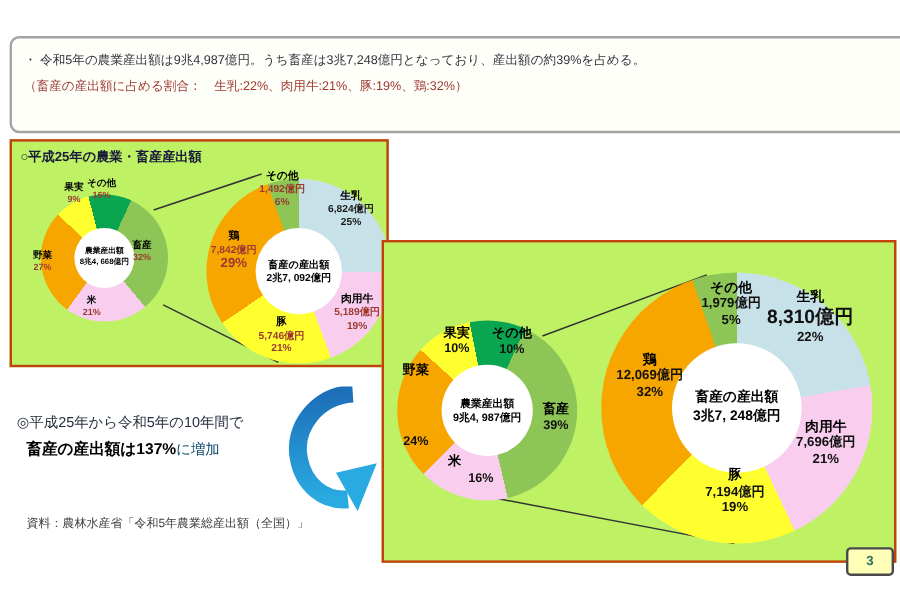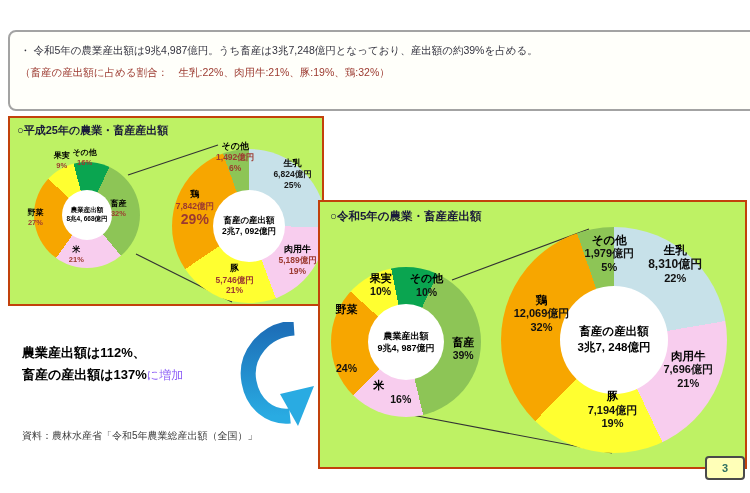--- a/index.html
+++ b/index.html
@@ -30,21 +30,21 @@
     background:#fff;border-radius:50%;display:flex;flex-direction:column;
     align-items:center;justify-content:center;font-weight:bold;color:#000;
     line-height:1.35;white-space:nowrap;text-align:center;}
   .slice-label{position:absolute;transform:translate(-50%,-50%);text-align:center;
     font-weight:bold;line-height:1.25;white-space:nowrap;}
   .slice-label .sl-name{color:#000;}
 
   .note-block{position:absolute;left:14px;top:342px;width:235px;z-index:3;}
   .note-line1{font-size:12px;color:#27303f;line-height:21px;}
   .note-line2,.note-line3{font-size:13px;font-weight:bold;color:#000;line-height:22px;padding-left:8px;}
-  .note-tail{font-weight:normal;font-size:12px;color:#8b5cf6;}
+  .note-tail{font-weight:normal;font-size:12px;color:#0c4a6e;}
 
   .source-line{position:absolute;left:22px;top:429px;font-size:10px;color:#3c3c3c;}
 
   .arrow-wrap{position:absolute;left:236px;top:322px;z-index:3;}
 
   .page-num{position:absolute;left:705px;top:456px;width:36px;height:20px;z-index:4;
     background:#ffffb8;border:2px solid #4a4a4a;border-radius:4px;
     display:flex;align-items:center;justify-content:center;
     font-size:11px;font-weight:bold;color:#2f7060;}
 </style>
@@ -107,32 +107,31 @@
           <div style="color: rgb(156, 58, 48); font-size: 8.5px;">19%</div>
         </div>
         <div class="slice-label" style="left: 62.5827px; top: 130.253px;">
           <div class="sl-name" style="font-size: 9px;">豚</div>
           <div style="color: rgb(156, 58, 48); font-size: 8.5px;">5,746億円</div>
           <div style="color: rgb(156, 58, 48); font-size: 8.5px;">21%</div>
         </div>
         <div class="slice-label" style="left: 22.8317px; top: 60.3218px;">
           <div class="sl-name" style="font-size: 9px;">鶏</div>
           <div style="color: rgb(156, 58, 48); font-size: 8.5px;">7,842億円</div>
-          <div style="color: rgb(156, 58, 48); font-size: 14px; text-align: center;">29%</div>
+          <div style="color: rgb(156, 58, 48); font-size: 11px; text-align: center;">29%</div>
         </div>
         <div class="slice-label" style="left: 63.1912px; top: 7.87061px;">
           <div class="sl-name" style="font-size: 9px;">その他</div>
           <div style="color: rgb(156, 58, 48); font-size: 8.5px;">1,492億円</div>
           <div style="color: rgb(156, 58, 48); font-size: 8.5px;">6%</div>
         </div>
       </div>
   </div>
 
   <div class="chart-box r5">
-    <div class="chart-title">○令和5年の農業・畜産産出額</div>
     <svg class="connector" width="425" height="265">
       <line x1="132" y1="78" x2="269" y2="27"></line>
       <line x1="92" y1="213" x2="292" y2="251"></line>
     </svg>
     <div class="donut" style="left: 11px; top: 65px; width: 150px; height: 150px; background: conic-gradient(from 25deg, rgb(141, 197, 86) 0deg, rgb(141, 197, 86) 141.818deg, rgb(248, 205, 238) 141.818deg, rgb(248, 205, 238) 200deg, rgb(247, 166, 0) 200deg, rgb(247, 166, 0) 287.273deg, rgb(255, 255, 48) 287.273deg, rgb(255, 255, 48) 323.636deg, rgb(10, 165, 80) 323.636deg, rgb(10, 165, 80) 360deg);">
         <div class="hole" style="width: 76px; height: 76px; font-size: 9px;">
           <div>農業産出額</div>
           <div>9兆4, 987億円</div>
         </div>
         <div class="slice-label" style="left: 132.205px; top: 81.7137px;">
@@ -156,21 +155,21 @@
           <div style="color: rgb(17, 17, 17); font-size: 10.5px;">10%</div>
         </div>
       </div>
     <div class="donut" style="left: 181px; top: 25px; width: 226px; height: 226px; background: conic-gradient(rgb(199, 225, 233) 0deg, rgb(199, 225, 233) 80.3157deg, rgb(248, 205, 238) 80.3157deg, rgb(248, 205, 238) 154.697deg, rgb(255, 255, 48) 154.697deg, rgb(255, 255, 48) 224.227deg, rgb(247, 166, 0) 224.227deg, rgb(247, 166, 0) 340.873deg, rgb(141, 197, 86) 340.873deg, rgb(141, 197, 86) 360deg);">
         <div class="hole" style="width: 108px; height: 108px; font-size: 11.5px;">
           <div>畜産の産出額</div>
           <div>3兆7, 248億円</div>
         </div>
         <div class="slice-label" style="left: 174.197px; top: 37.9553px;">
           <div class="sl-name" style="font-size: 11.5px;">生乳</div>
-          <div style="color: rgb(17, 17, 17); font-size: 12px;">8,310億円</div>
+          <div style="color: rgb(17, 17, 17); font-size: 16px;">8,310億円</div>
           <div style="color: rgb(17, 17, 17); font-size: 11px;">22%</div>
         </div>
         <div class="slice-label" style="left: 187.165px; top: 143.098px;">
           <div class="sl-name" style="font-size: 11.5px;">肉用牛</div>
           <div style="color: rgb(17, 17, 17); font-size: 11px; text-align: right;">7,696億円</div>
           <div style="color: rgb(17, 17, 17); font-size: 11px;">21%</div>
         </div>
         <div class="slice-label" style="left: 111.439px; top: 183.368px;">
           <div class="sl-name" style="font-size: 11.5px;">豚</div>
           <div style="color: rgb(17, 17, 17); font-size: 11px;">7,194億円</div>
@@ -183,21 +182,21 @@
         </div>
         <div class="slice-label" style="left: 108.295px; top: 26.6564px;">
           <div class="sl-name" style="font-size: 11.5px;">その他</div>
           <div style="color: rgb(17, 17, 17); font-size: 11px;">1,979億円</div>
           <div style="color: rgb(17, 17, 17); font-size: 11px;">5%</div>
         </div>
       </div>
   </div>
 
   <div class="note-block">
-    <div class="note-line2">農業産出額は112%、</div>
+    <div class="note-line1">◎平成25年から令和5年の10年間で</div>
     <div class="note-line3"><span>畜産の産出額は137%</span><span class="note-tail">に増加</span></div>
   </div>
 
   <div class="arrow-wrap">
     <svg width="82" height="112" viewBox="0 0 82 112">
       <defs>
         <linearGradient id="arrowGrad" x1="0" y1="0" x2="0" y2="1">
           <stop offset="0" stop-color="#1d6fb8"></stop>
           <stop offset="1" stop-color="#29abe2"></stop>
         </linearGradient>

